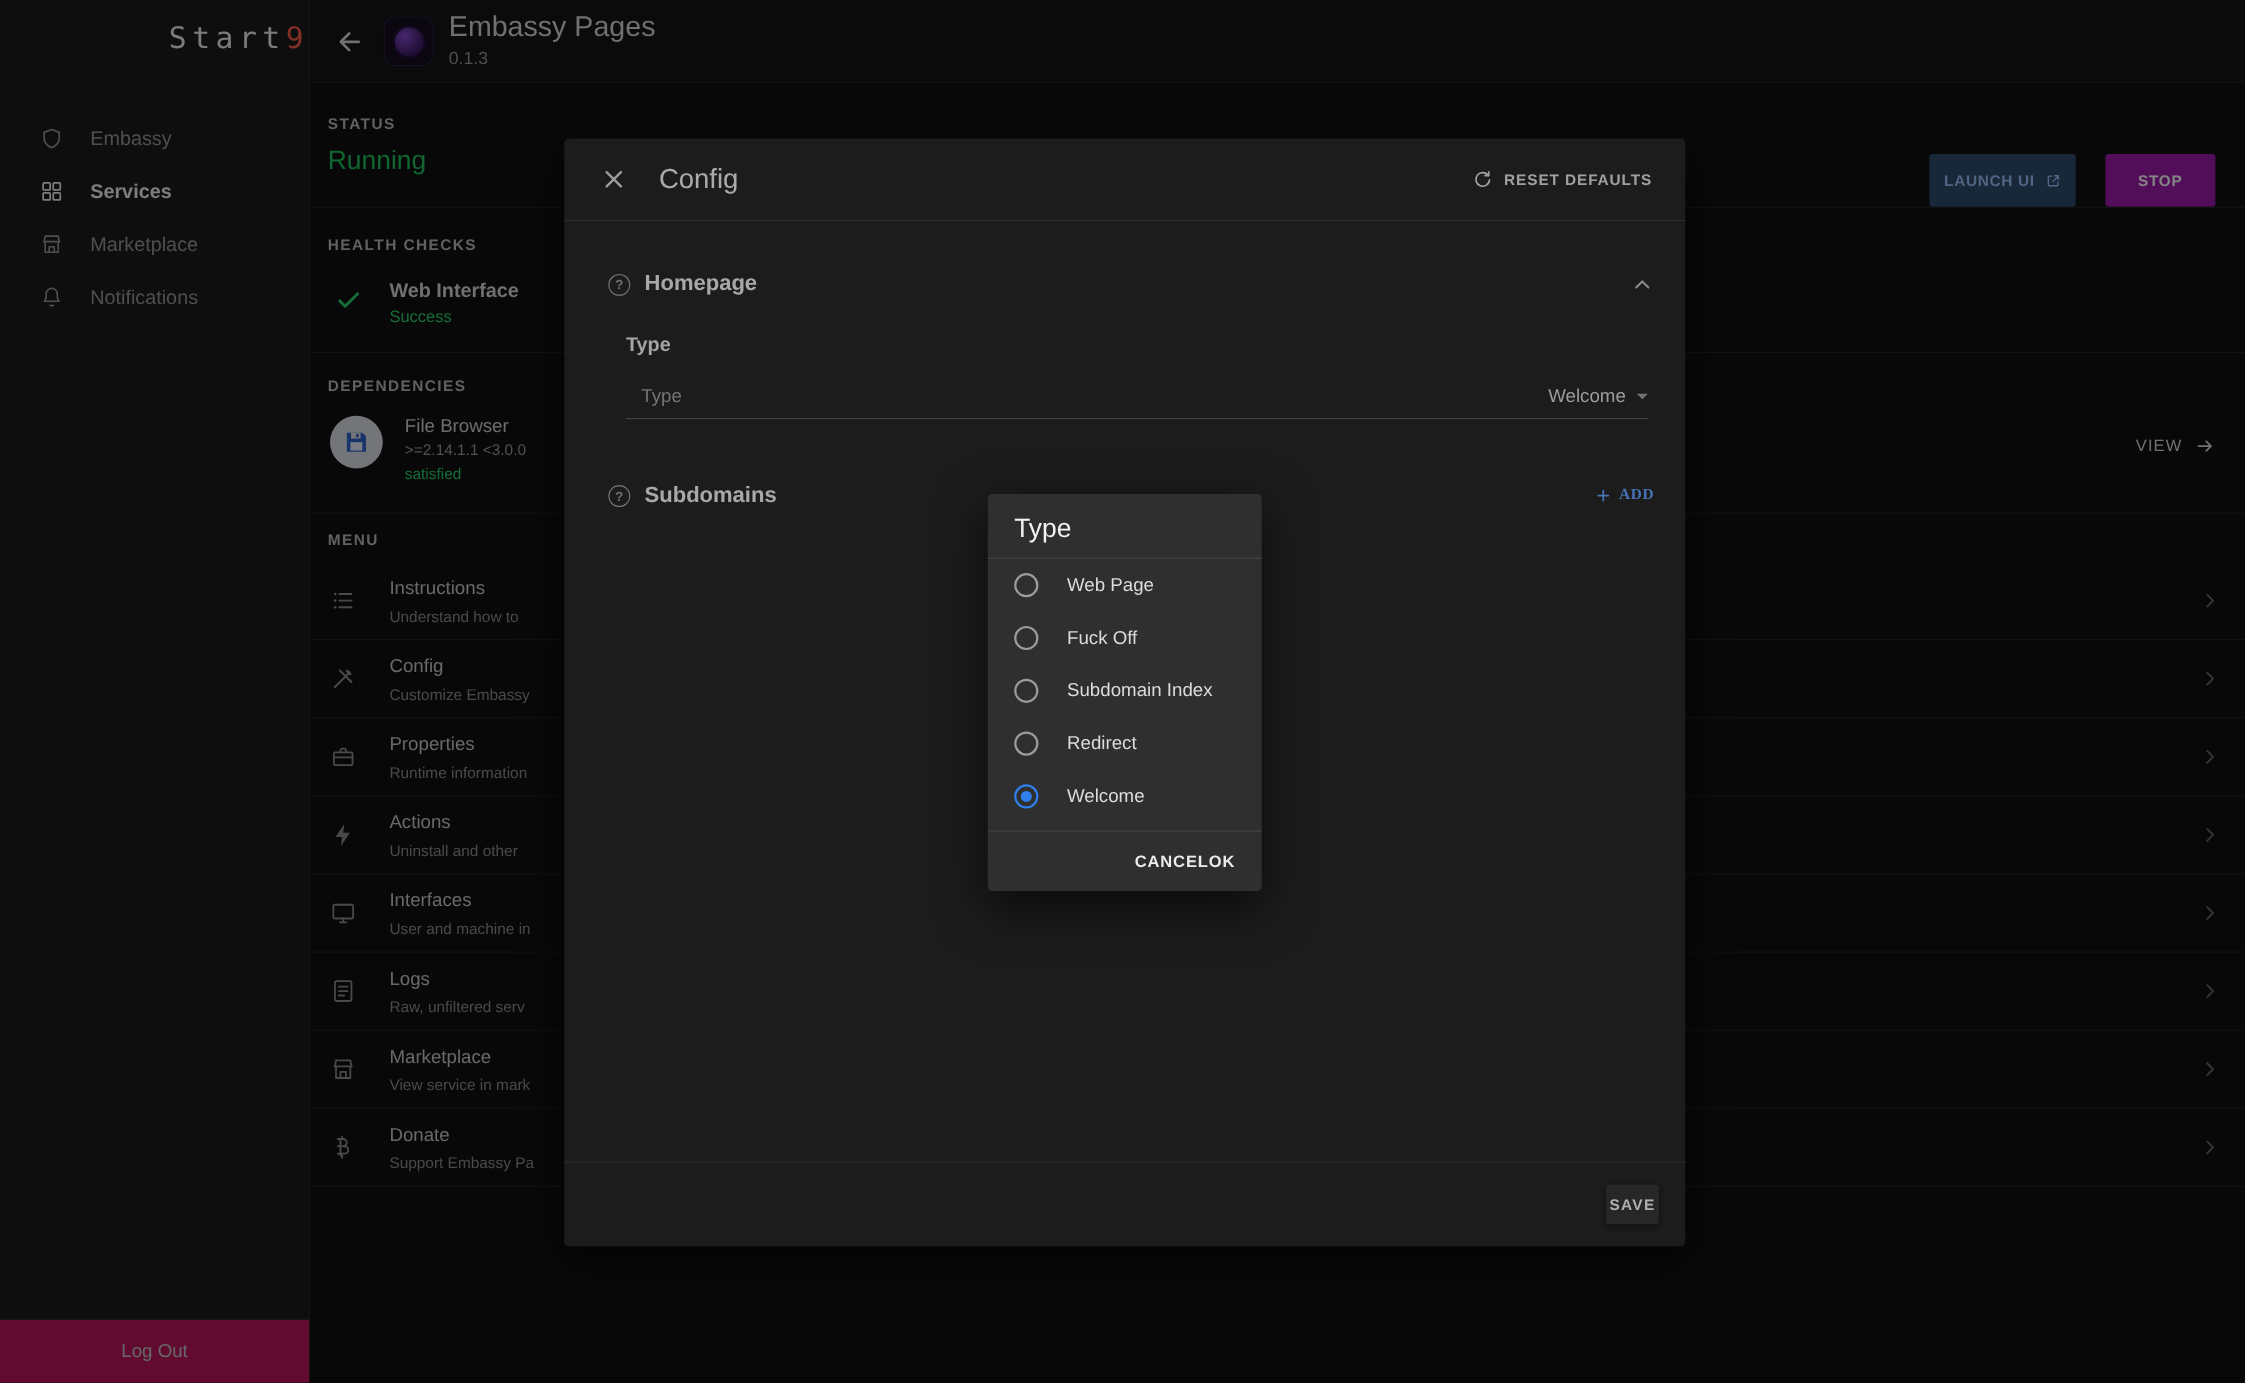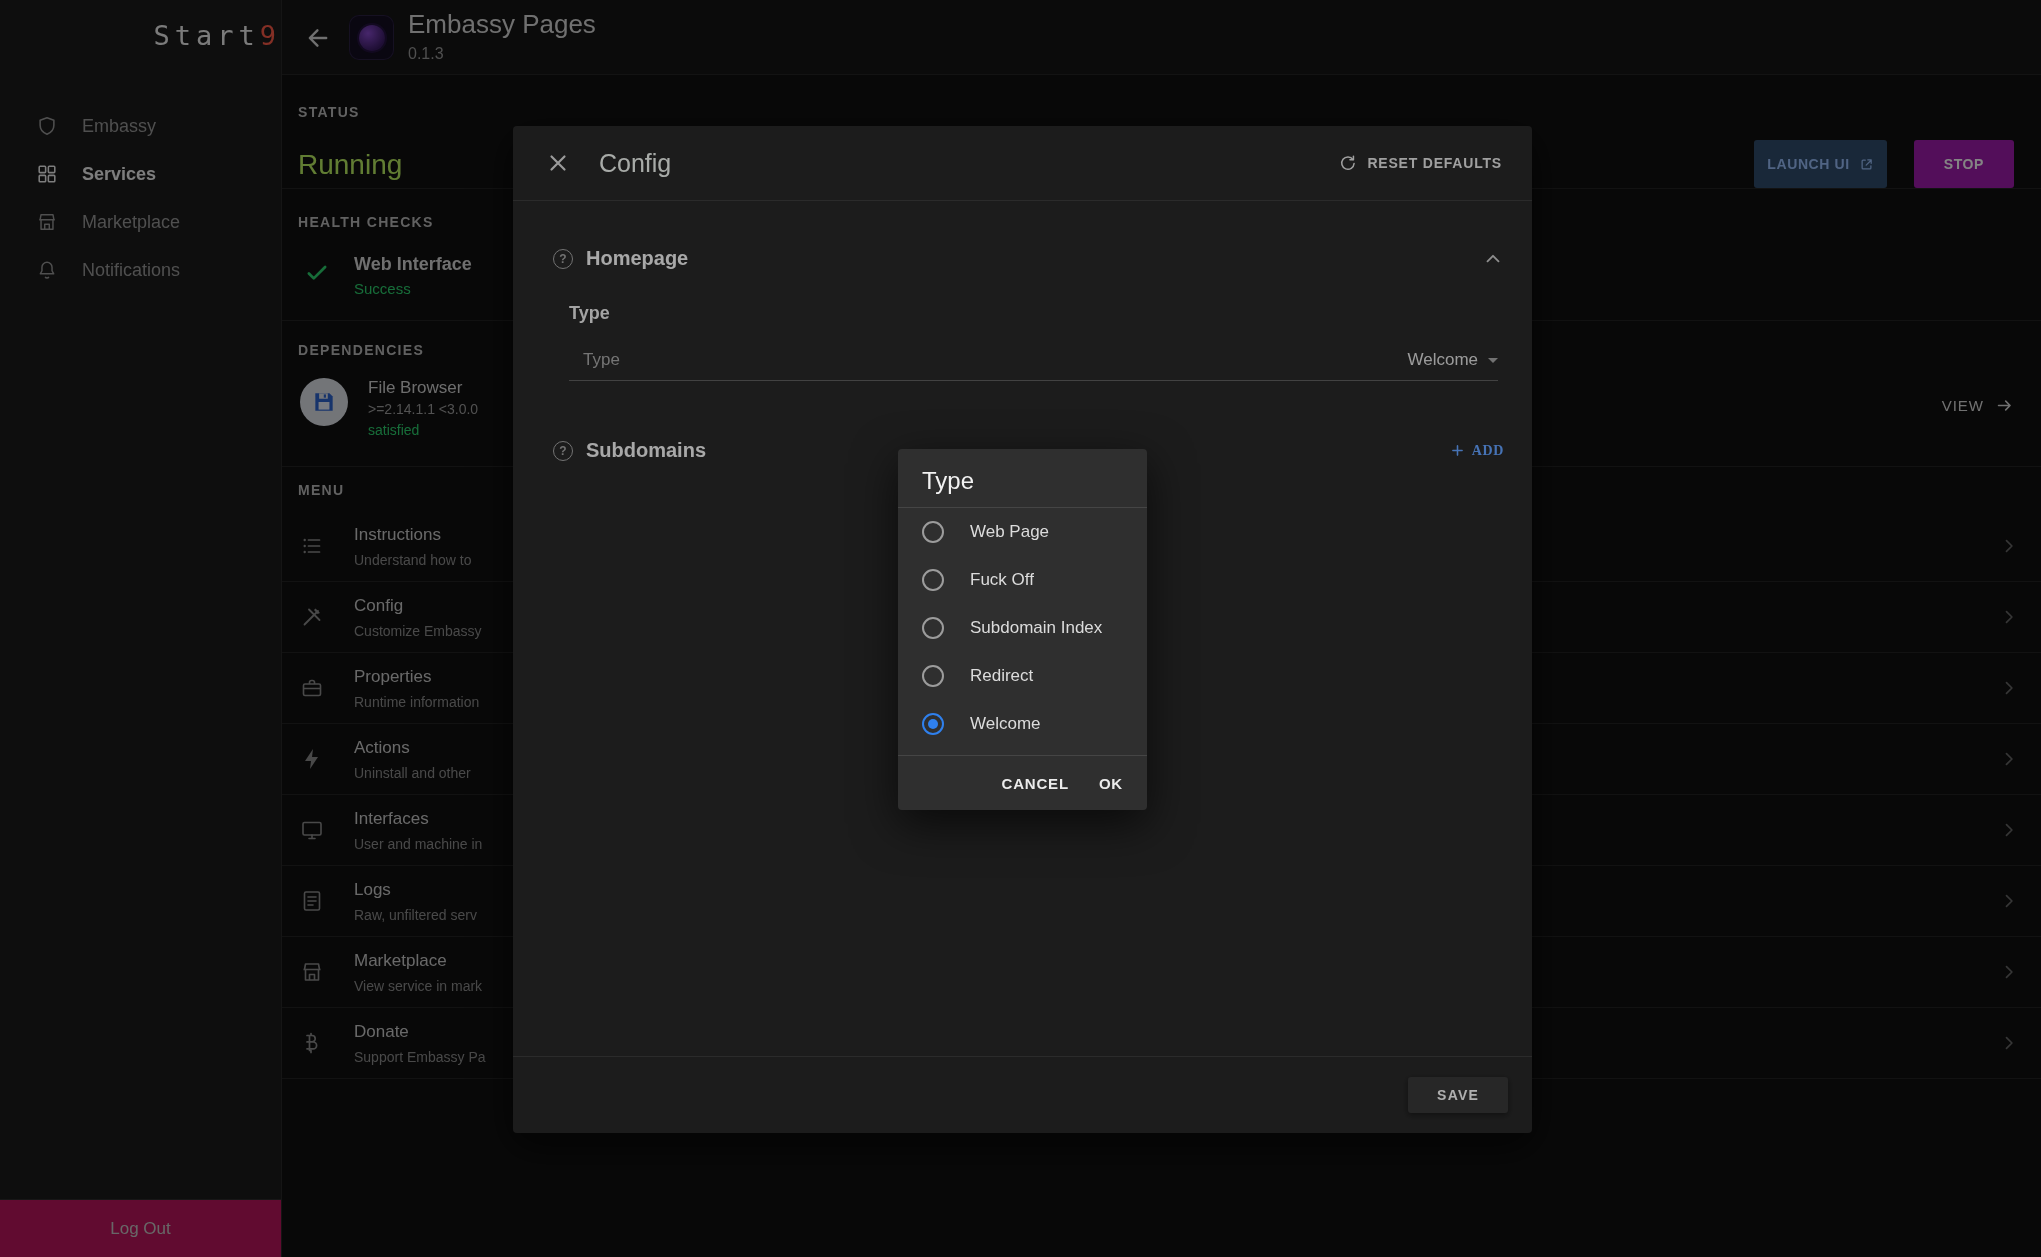--- a/index.html
+++ b/index.html
@@ -46,21 +46,21 @@
     border:none; border-radius:3px; font-family:inherit; font-size:14px; font-weight:bold;
     letter-spacing:.6px; cursor:pointer; }
   .launch-ui { padding:0 13px; gap:9px; background:#33506f; color:#9cc2ff; }
   .launch-ui .icon { width:15px; height:15px; }
   .stop { padding:0 30px; background:#a21caf; color:#fff; }
 
   .sec-heading { position:absolute; left:16px; font-size:14px; font-weight:bold;
     letter-spacing:1.3px; color:#bdbdbd; }
   .h-divider { position:absolute; left:0; right:0; height:1px; background:#242424; }
 
-  .status-value { position:absolute; left:16px; top:133px; font-size:28px; color:#bef264;margin-top:16px; }
+  .status-value { position:absolute; left:16px; top:133px; font-size:24px; color:#22c55e; }
 
   .health-row { position:absolute; left:0; right:0; top:246px; height:72px; }
   .check-icon { position:absolute; left:22px; top:14px; width:26px; height:26px; color:#2dd36f; }
   .health-name { position:absolute; left:72px; top:8px; font-size:18px; font-weight:bold; color:#d8d8d8; }
   .health-status { position:absolute; left:72px; top:34px; font-size:15px; color:#2dd36f; }
 
   .dep-row { position:absolute; left:0; right:0; top:372px; height:92px; }
   .dep-avatar { position:absolute; left:18px; top:6px; width:48px; height:48px; border-radius:50%;
     background:#dfe3ea; display:flex; align-items:center; justify-content:center; overflow:hidden; }
   .dep-name { position:absolute; left:86px; top:6px; font-size:17px; color:#d4d4d4; }
@@ -114,36 +114,36 @@
   .caret-down { width:0; height:0; border-left:5px solid transparent; border-right:5px solid transparent;
     border-top:5px solid #9a9a9a; margin-left:10px; }
 
   .cm-add { margin-left:auto; display:flex; align-items:center; gap:6px; color:#5f9bf5;
     font-size:14px; font-weight:bold; letter-spacing:.6px; cursor:pointer;font-family:Liberation Serif, serif; }
   .cm-add .icon { width:17px; height:17px; }
 
   .cm-footer { position:absolute; left:0; right:0; top:930px; bottom:0; border-top:1px solid #3a3a3a;
     display:flex; align-items:center; justify-content:flex-end; padding-right:24px; }
   .save-button { background:#353535; color:#ececec; font-size:14px; font-weight:bold;
-    letter-spacing:1.2px; padding:10px 29px; border:none; border-radius:3px; font-family:inherit;
+    letter-spacing:1.2px; padding:10px 3px; border:none; border-radius:3px; font-family:inherit;
     box-shadow:0 2px 6px rgba(0,0,0,.45); cursor:pointer; }
 
   
   .type-dialog { position:absolute; left:898px; top:449px; width:249px; height:361px;
     background:#2f2f2f; border-radius:4px; z-index:40; box-shadow:0 14px 45px rgba(0,0,0,.65); }
   .td-title { padding:18px 24px 12px; font-size:24px; color:#f2f2f2; }
   .td-divider { height:1px; background:#454545; }
   .td-option { height:48px; display:flex; align-items:center; padding-left:24px; gap:26px;
     font-size:17px; color:#dcdcdc; cursor:pointer; }
   .radio { width:22px; height:22px; border:2px solid #9c9c9c; border-radius:50%;
     position:relative; flex:none; }
   .radio.selected { border-color:#2f80ed; }
   .radio.selected::after { content:""; position:absolute; inset:4px; border-radius:50%; background:#2f80ed; }
   .td-actions { position:absolute; left:0; right:0; top:306px; bottom:0; border-top:1px solid #454545;
-    display:flex; align-items:center; justify-content:flex-end; gap:30px; padding-right:24px; }
+    display:flex; align-items:center; justify-content:flex-end; padding-right:24px; }
   .td-button { font-size:15px; font-weight:bold; letter-spacing:.8px; color:#ececec;
     background:none; border:none; font-family:inherit; cursor:pointer; }
 </style>
 </head>
 <body>
 
 <div class="screen">
 
   <aside class="sidebar">
     <div class="logo"><span>Start</span><span class="accent">9</span></div>

